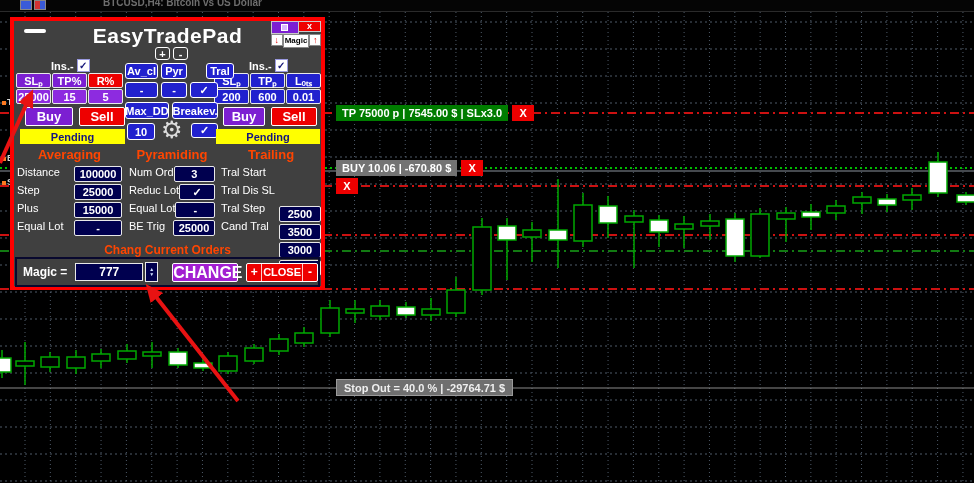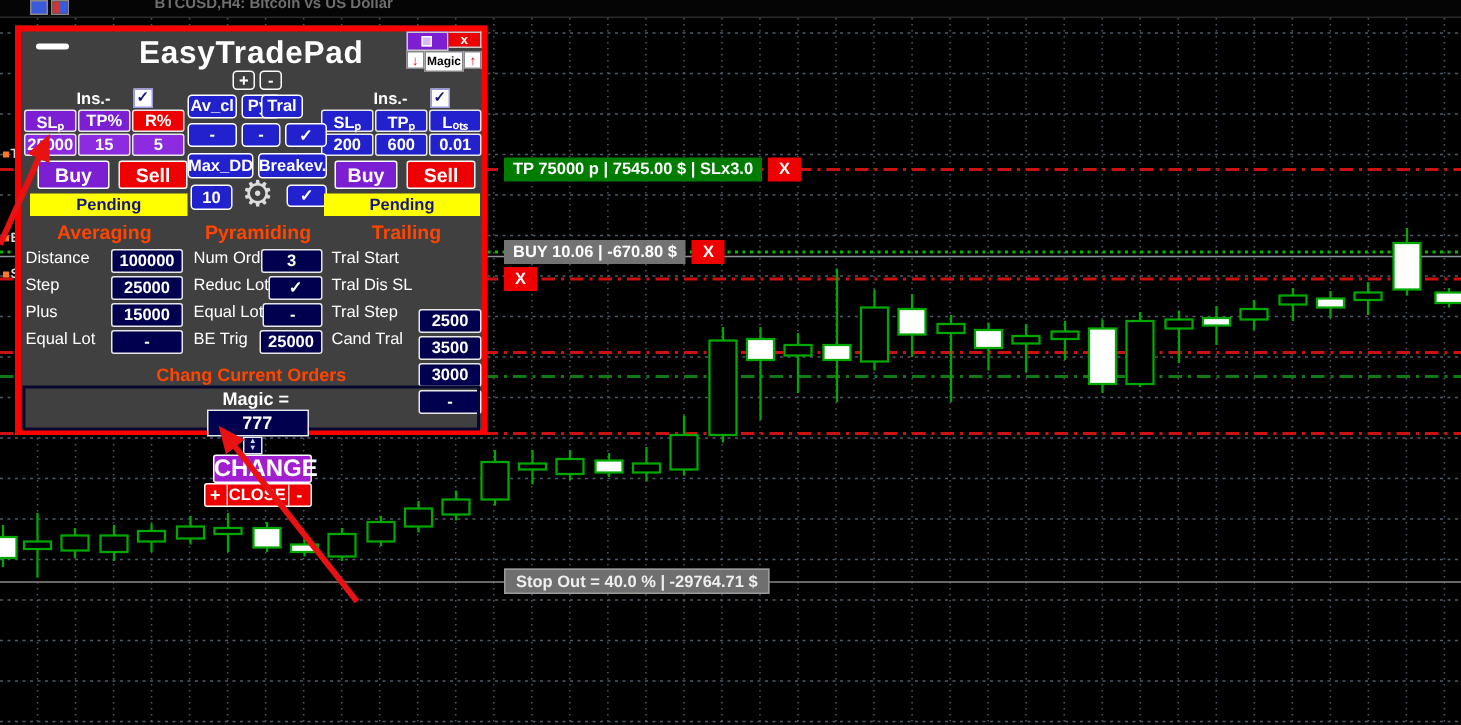--- a/index.html
+++ b/index.html
@@ -41,21 +41,21 @@
   .mw-close{width:23px;height:11px;background:#ee0000;border:1px solid #c9c9c9;border-left:none;color:#fff;
             font-size:9px;font-weight:bold;line-height:9px;text-align:center;cursor:pointer;padding:0;}
   .mw-spin{width:12px;height:12px;background:#fff;border:1px solid #888;color:#e00000;font-size:9px;font-weight:bold;
            line-height:10px;text-align:center;cursor:pointer;padding:0;}
   .mw-field{width:26px;height:12px;background:#fff;border:1px solid #888;color:#000;font-size:8px;font-weight:bold;
             line-height:12px;text-align:center;}
   
   .zbtn{width:15px;height:13px;background:transparent;border:1px solid #fff;border-radius:3px;color:#fff;
         font-size:11px;font-weight:bold;line-height:10px;text-align:center;cursor:pointer;padding:0;}
   
-  .ins{display:flex;align-items:center;gap:15px;font-size:11px;font-weight:bold;}
+  .ins{display:flex;align-items:center;gap:3px;font-size:11px;font-weight:bold;}
   .chk{display:inline-block;width:11px;height:11px;background:#fff;border:1px solid #9a9ae0;color:#141478;
        font-size:10px;font-weight:bold;line-height:11px;text-align:center;cursor:pointer;}
   
   .tbl{display:grid;grid-template-columns:35px 35px 35px;grid-auto-rows:15px;gap:1px;}
   .cell{display:flex;align-items:center;justify-content:center;font-size:11px;font-weight:bold;color:#fff;
         border:1px solid #e8e8e8;border-radius:2px;}
   .c-purple{background:#7c1fd2;}
   .c-purple2{background:#8d2be0;}
   .c-red{background:#ee0000;}
   .c-blue{background:#2121ce;}
@@ -74,21 +74,21 @@
   .pcol-b{margin-left:7px;width:86px;}
   .pcol-c{margin-left:6px;width:100px;}
   .sec-title{text-align:center;font-size:13px;font-weight:bold;color:#ff4500;height:17px;}
   .prow{display:flex;justify-content:space-between;align-items:flex-start;height:16px;margin-top:2px;}
   .plabel{font-size:11px;color:#fff;white-space:nowrap;}
   .pfield{background:#00004f;border:1px solid #e8e8e8;border-radius:2px;color:#fff;font-size:11px;font-weight:bold;
           height:14px;line-height:14px;text-align:center;cursor:text;}
   .fw-a{width:46px;} .fw-b{width:40px;} .fw-c{width:40px;margin-top:40px;}
   .chang{left:0;top:222px;width:100%;text-align:center;font-size:12px;font-weight:bold;color:#ff4500;}
   
-  .bbox{left:1px;top:236px;width:301px;height:26px;border:2px solid #08082e;display:flex;align-items:center;flex-direction:column;}
+  .bbox{left:1px;top:236px;width:301px;height:26px;border:2px solid #08082e;display:flex;align-items:center;}
   .bbox .mlabel{font-size:12px;font-weight:bold;margin-left:6px;white-space:nowrap;}
   .mfield{width:66px;height:16px;margin-left:8px;background:#00004f;border:1px solid #e8e8e8;color:#fff;
           font-size:12px;font-weight:bold;text-align:center;line-height:16px;cursor:text;}
   .spin{width:11px;height:18px;margin-left:2px;background:#00004f;border:1px solid #e8e8e8;display:flex;
         flex-direction:column;align-items:center;justify-content:center;cursor:pointer;}
   .spin span{font-size:5px;line-height:5px;color:#cfe0ff;}
   .change-btn{margin-left:14px;width:66px;height:19px;background:#a21fd1;border:1px solid #fff;border-radius:2px;
               color:#fff;font-size:16px;font-weight:bold;cursor:pointer;padding:0;}
   .close-btn{margin-left:8px;width:72px;height:19px;background:#ee0000;border:1px solid #fff;border-radius:2px;
              color:#fff;font-size:11px;font-weight:bold;cursor:pointer;padding:0;display:flex;align-items:center;}
@@ -315,21 +315,21 @@
       <div class="cell c-blue">SLₚ</div>
       <div class="cell c-blue">TPₚ</div>
       <div class="cell c-blue">Lₒₜₛ</div>
       <div class="cell c-blue">200</div>
       <div class="cell c-blue">600</div>
       <div class="cell c-blue">0.01</div>
     </div>
 
     <button class="abs mbtn" style="left:111px;top:42px;width:33px;height:16px;">Av_cl</button>
     <button class="abs mbtn" style="left:147px;top:42px;width:26px;height:16px;">Pyr</button>
-    <button class="abs mbtn" style="left:160px;top:42px;width:28px;height:16px;">Tral</button>
+    <button class="abs mbtn" style="left:192px;top:42px;width:28px;height:16px;">Tral</button>
     <button class="abs mbtn" style="left:111px;top:61px;width:33px;height:16px;">-</button>
     <button class="abs mbtn" style="left:147px;top:61px;width:26px;height:16px;">-</button>
     <button class="abs mbtn" style="left:176px;top:61px;width:28px;height:16px;">✓</button>
     <button class="abs mbtn" style="left:111px;top:81px;width:44px;height:17px;">Max_DD</button>
     <button class="abs mbtn" style="left:158px;top:81px;width:46px;height:17px;">Breakev.</button>
     <div class="abs mbtn" style="left:113px;top:102px;width:26px;height:15px;">10</div>
     <div class="abs gear" style="left:147px;top:97px;">⚙</div>
     <button class="abs mbtn" style="left:177px;top:102px;width:27px;height:15px;">✓</button>
 
     <button class="abs buy" style="left:11px;top:86px;width:48px;height:19px;">Buy</button>

